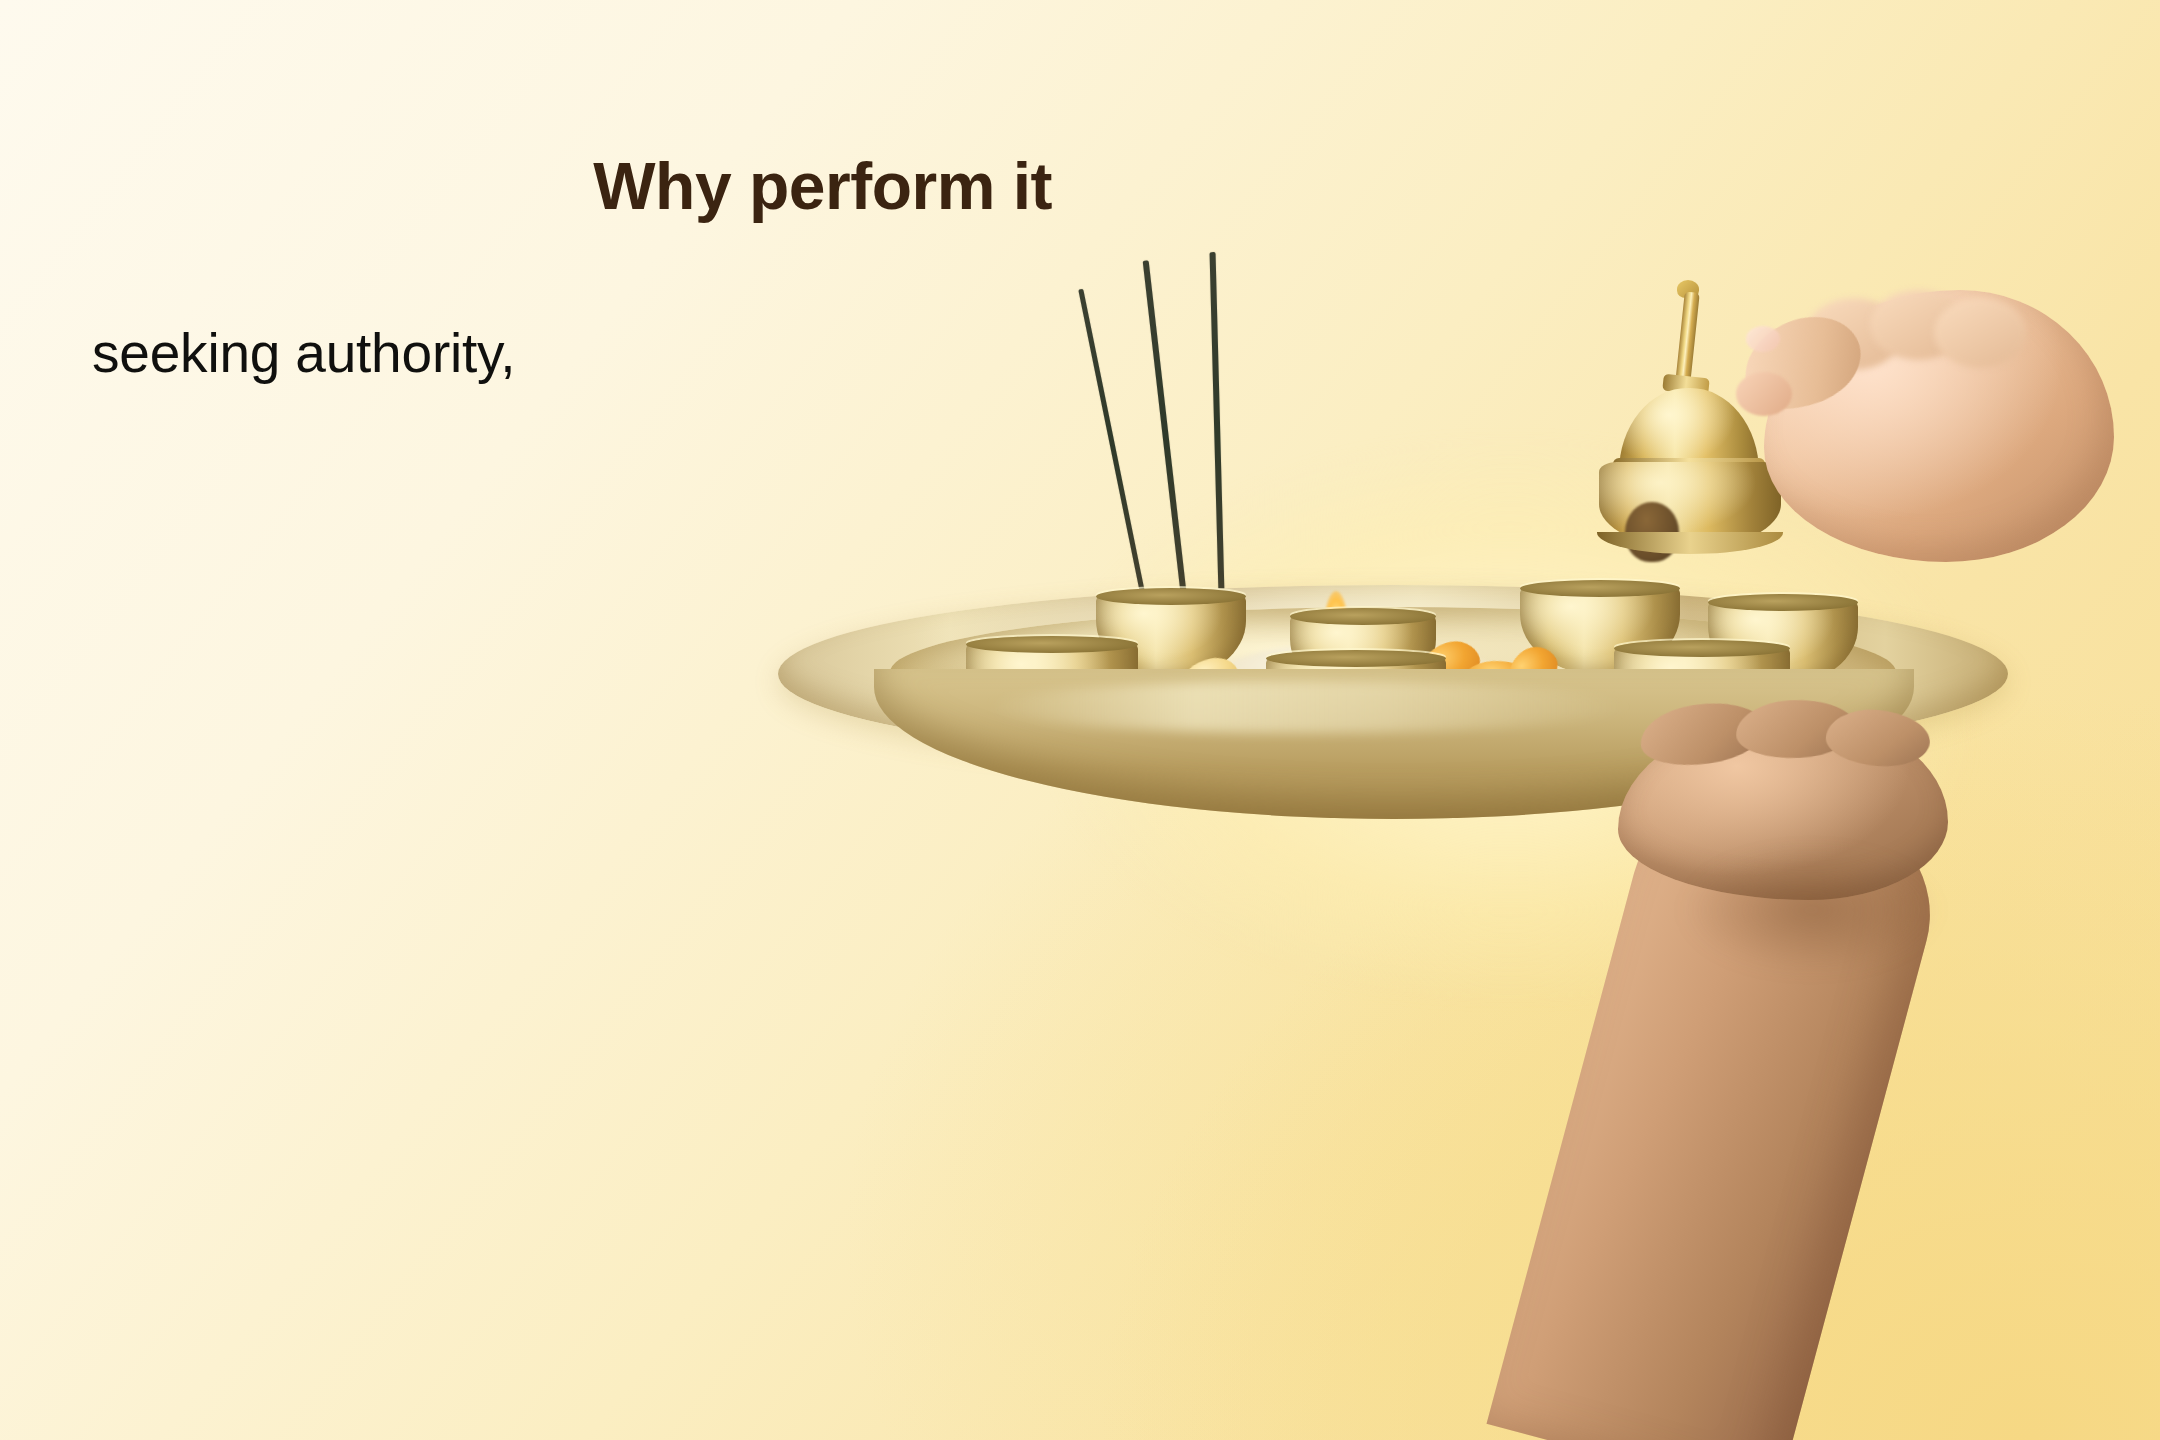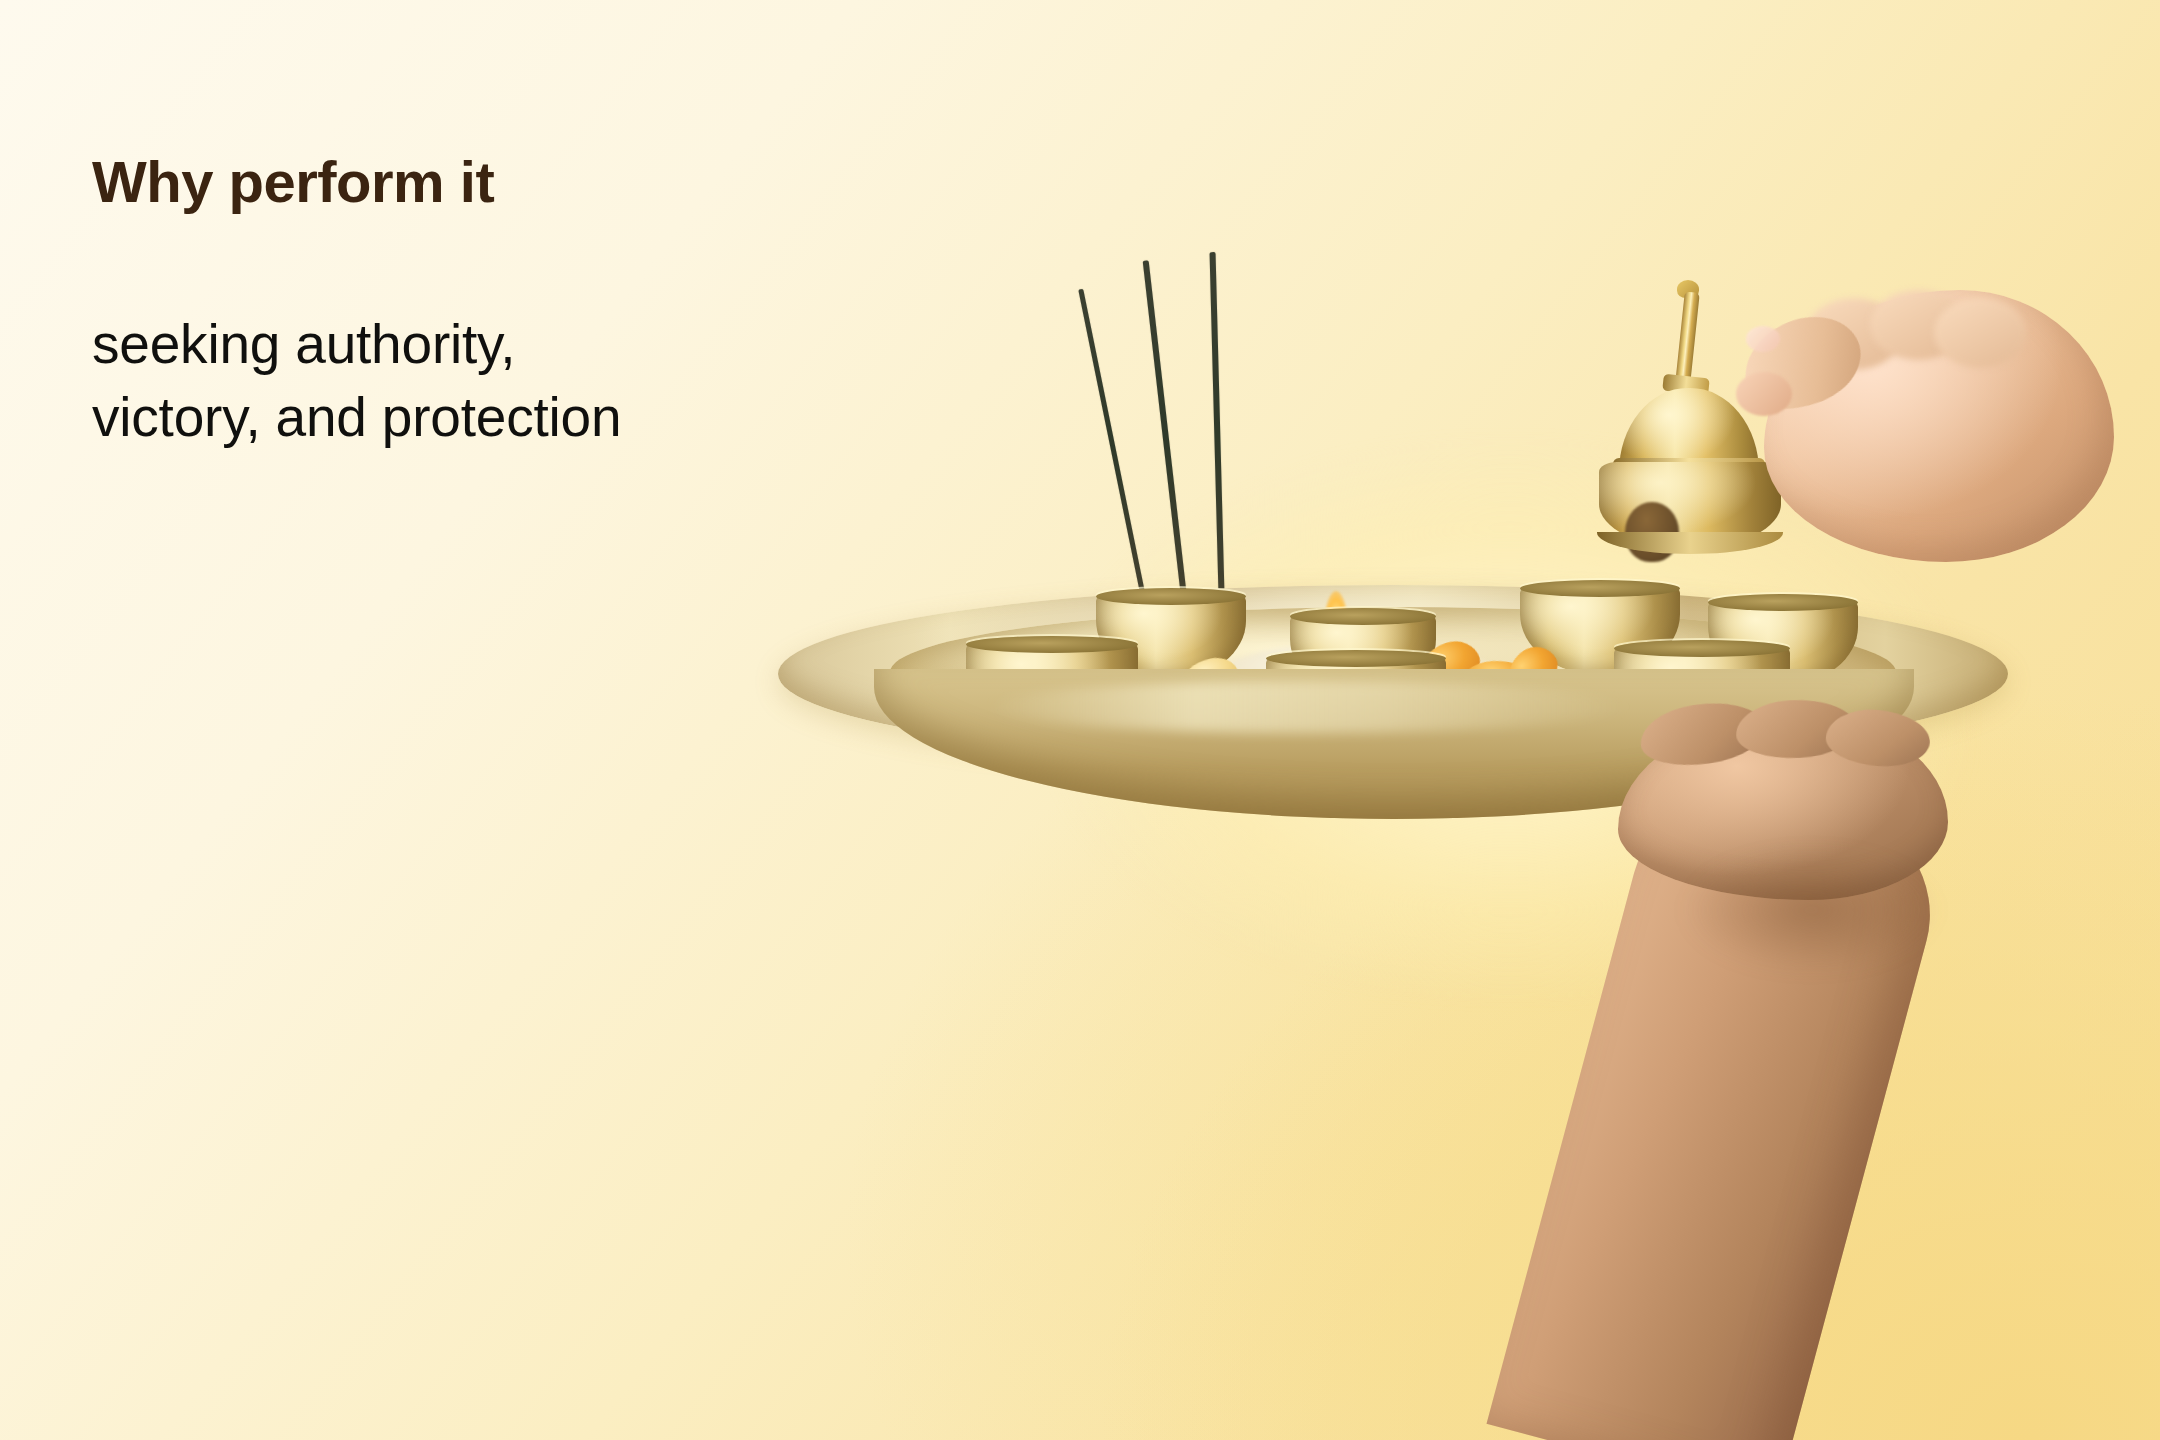--- a/index.html
+++ b/index.html
@@ -22,25 +22,26 @@
   }
 
   
   .text-col {
     position:absolute;
     left:92px; top:150px;
     width:960px;
   }
 
   .headline {
-    font-size:58px;
+    font-size:66px;
     font-weight:700;
     line-height:1.10;
     letter-spacing:-0.5px;
     color:#3b2411;
+    text-align:right;
   }
   .headline .hl-line { display:block; white-space:nowrap; }
 
   .body-copy {
     margin-top:94px;
     font-size:55px;
     font-weight:500;
     line-height:1.33;
     letter-spacing:-0.2px;
     color:#10100e;
@@ -362,21 +363,20 @@
 <div id="slide">
 
   <div class="text-col">
 
     <h1 class="headline">
       <span class="hl-line">Why perform it</span>
     </h1>
 
     <p class="body-copy">
       <span class="bd-line">seeking authority,</span>
-      <span class="bd-line">victory, and protection</span>
     </p>
 
   </div>
 
   <div class="photo">
 
     <div class="glow"></div>
 
     <div class="incense">
       <div class="stick s1"></div>

